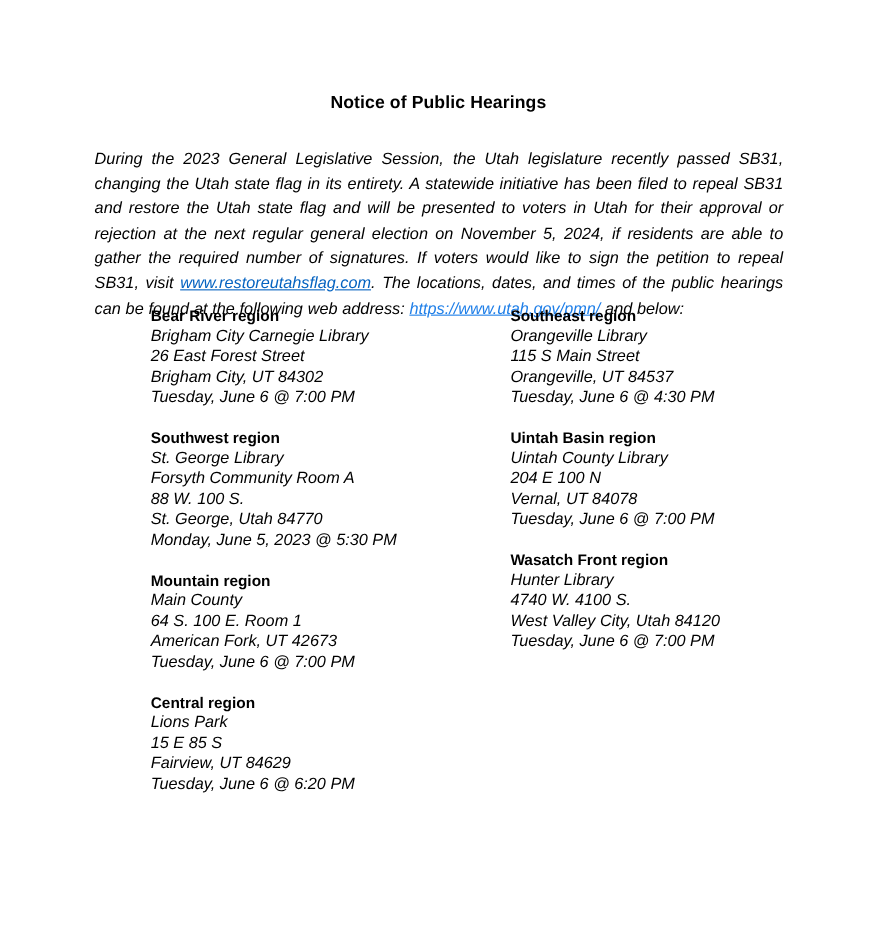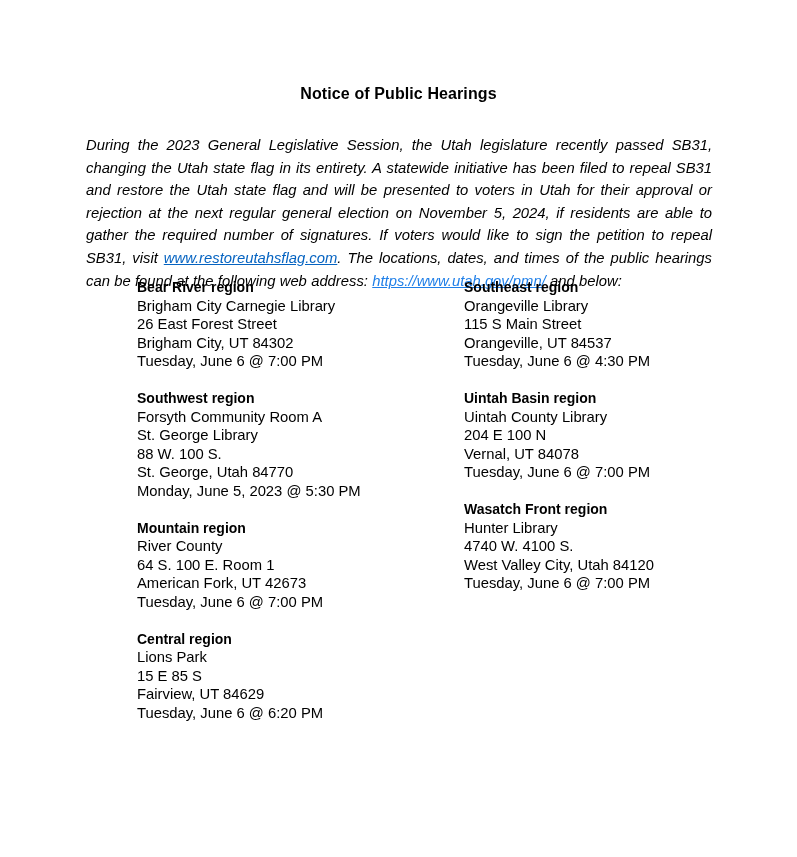--- a/index.html
+++ b/index.html
@@ -87,20 +87,21 @@
     font-size: 14px;
     font-weight: bold;
     line-height: 18.6px;
     white-space: nowrap;
   }
   .region-line {
     font-size: 14.8px;
     font-weight: normal;
     line-height: 18.6px;
     white-space: nowrap;
+    font-style: italic;
   }
 </style>
 </head>
 <body>
 
 <div class="page">
 
   <div class="doc-title">Notice of Public Hearings</div>
 
   <div class="body-para">
@@ -111,29 +112,29 @@
     <div class="col col-left" id="left-column">
         <div class="region-block">
           <div class="region-title">Bear River region</div>
           <div class="region-line">Brigham City Carnegie Library</div>
           <div class="region-line">26 East Forest Street</div>
           <div class="region-line">Brigham City, UT 84302</div>
           <div class="region-line">Tuesday, June 6 @ 7:00 PM</div>
         </div>
         <div class="region-block">
           <div class="region-title">Southwest region</div>
+          <div class="region-line">St. George Library</div>
           <div class="region-line">Forsyth Community Room A</div>
-          <div class="region-line">St. George Library</div>
           <div class="region-line">88 W. 100 S.</div>
           <div class="region-line">St. George, Utah 84770</div>
           <div class="region-line">Monday, June 5, 2023 @ 5:30 PM</div>
         </div>
         <div class="region-block">
           <div class="region-title">Mountain region</div>
-          <div class="region-line">River County</div>
+          <div class="region-line">Main County</div>
           <div class="region-line">64 S. 100 E. Room 1</div>
           <div class="region-line">American Fork, UT 42673</div>
           <div class="region-line">Tuesday, June 6 @ 7:00 PM</div>
         </div>
         <div class="region-block">
           <div class="region-title">Central region</div>
           <div class="region-line">Lions Park</div>
           <div class="region-line">15 E 85 S</div>
           <div class="region-line">Fairview, UT 84629</div>
           <div class="region-line">Tuesday, June 6 @ 6:20 PM</div>

